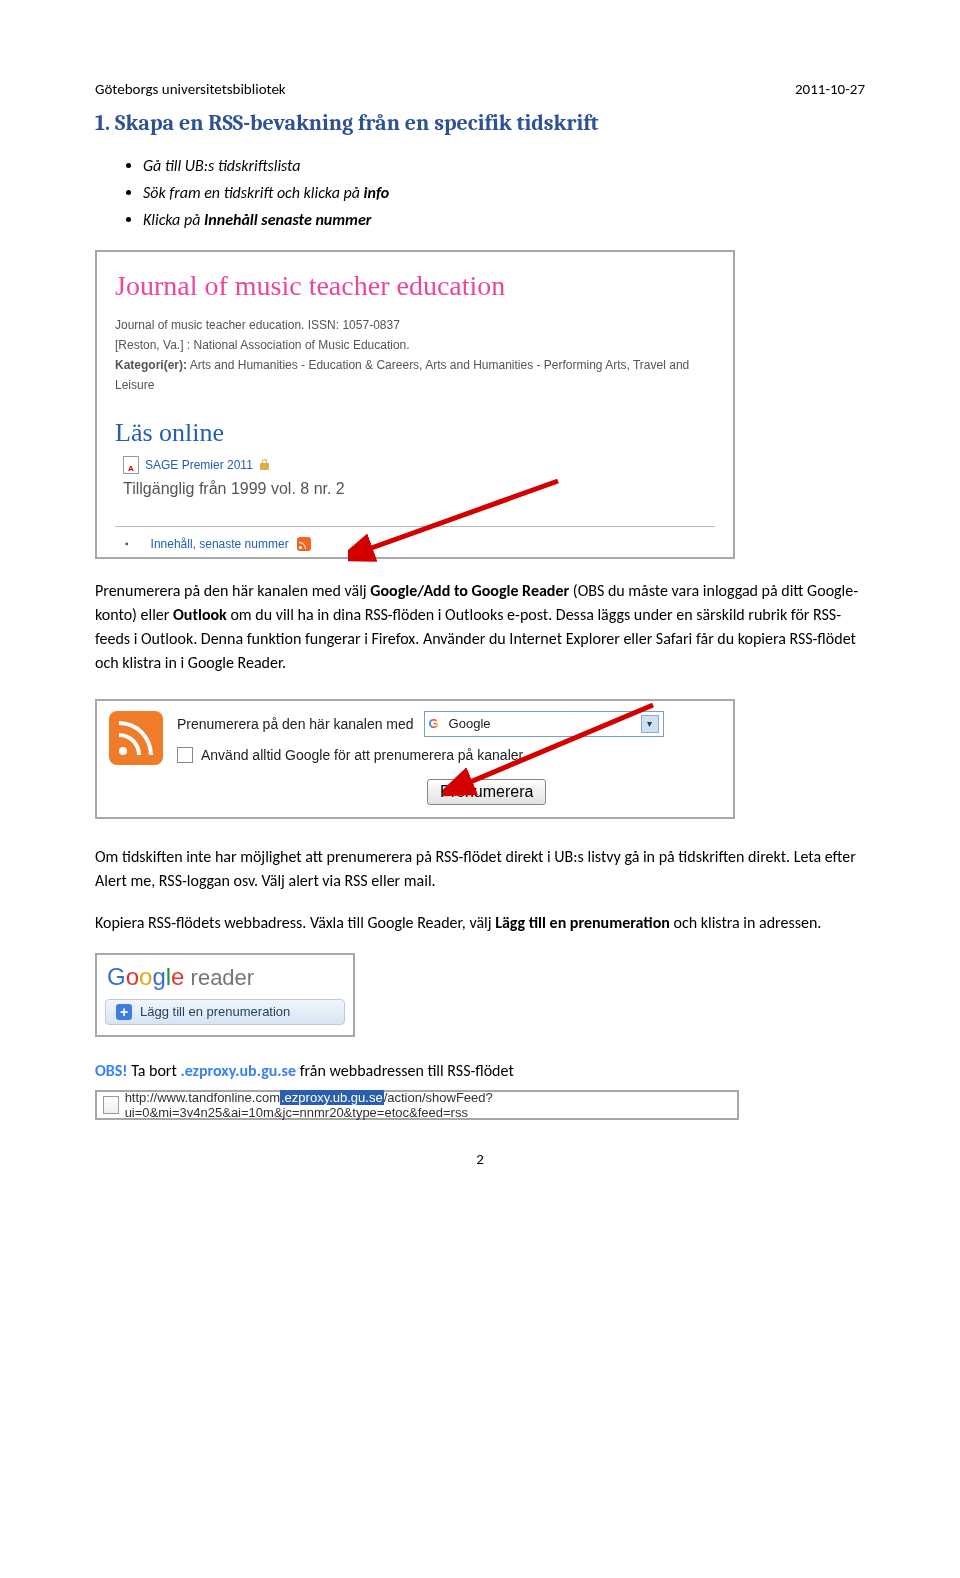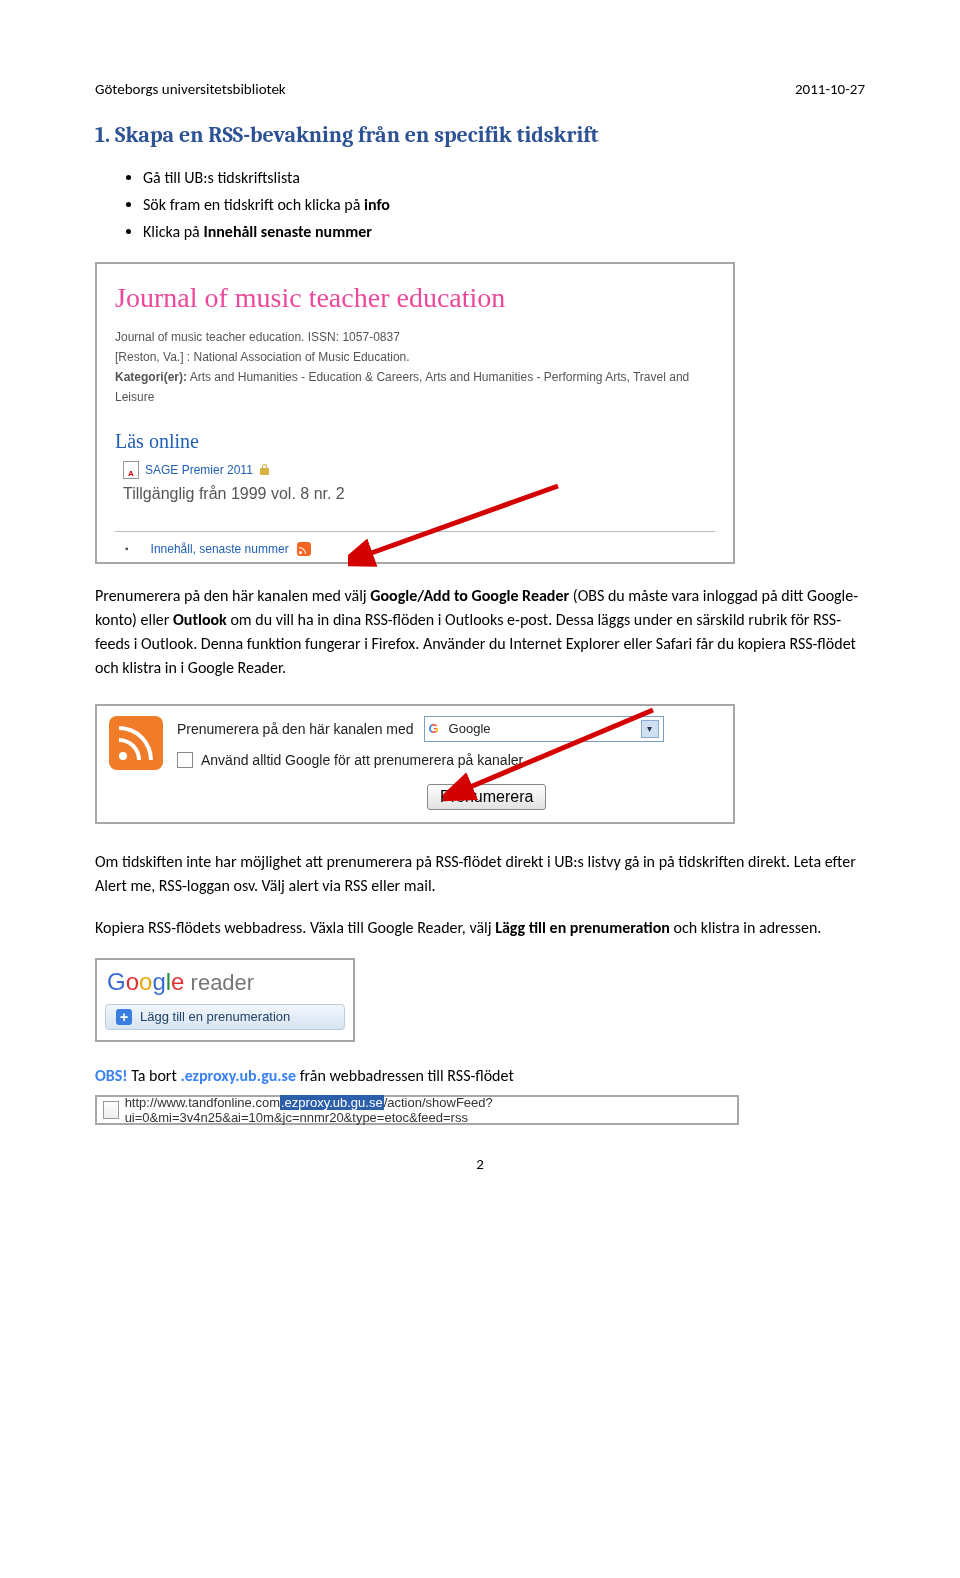--- a/index.html
+++ b/index.html
@@ -10,34 +10,35 @@
     width: 960px;
   }
   .page {
     padding: 80px 95px 40px 95px;
     box-sizing: border-box;
   }
   .hdr {
     display: flex;
     justify-content: space-between;
     font-size: 15px;
-    margin-bottom: 24px;
+    margin-bottom: 12px;
   }
   h1 {
     font-family: Cambria, Georgia, serif;
     color: #2e5395;
     font-size: 22px;
     font-weight: bold;
     margin: 0 0 18px 0;
   }
   ul.bullets {
     margin: 0 0 18px 0;
     padding-left: 48px;
     font-size: 16px;
     line-height: 1.55;
+    font-style: italic;
   }
   ul.bullets li { margin: 2px 0; }
   .figure1 {
     border: 2px solid #a7a7a7;
     width: 640px;
     padding: 14px 18px 6px 18px;
     box-sizing: border-box;
     position: relative;
     margin-bottom: 20px;
     font-family: Verdana, Arial, sans-serif;
@@ -51,21 +52,21 @@
   }
   .meta {
     font-size: 12px;
     color: #555;
     line-height: 1.65;
     margin-bottom: 22px;
   }
   .las-online {
     color: #2160b4;
     font-family: Georgia, serif;
-    font-size: 20px;
+    font-size: 26px;
     margin-bottom: 8px;
   }
   .source-row {
     display: flex; align-items: center; gap: 6px;
     font-size: 12px; color: #2160b4; margin-bottom: 6px;
     padding-left: 8px;
   }
   .pdf-icon {
     width: 14px; height: 16px; background: #fff;
     border: 1px solid #999; position: relative;

